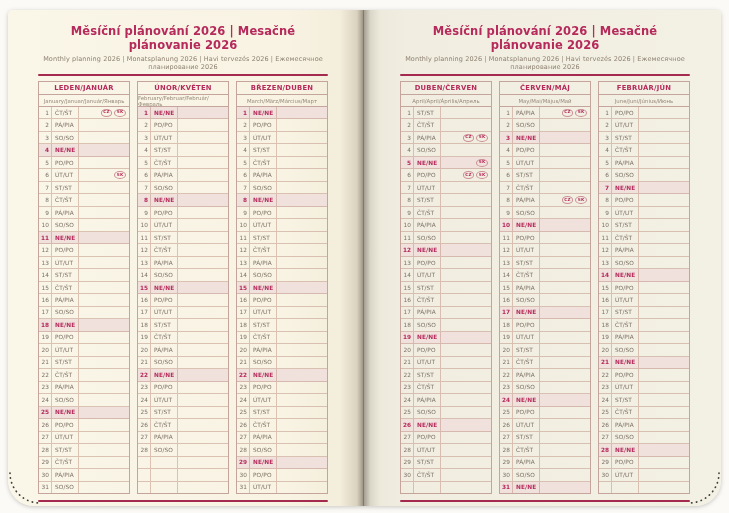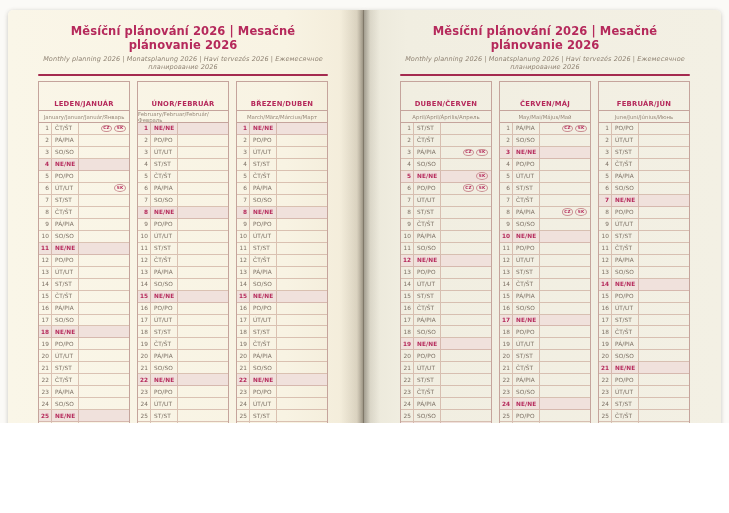--- a/index.html
+++ b/index.html
@@ -1,43 +1,43 @@
 <!DOCTYPE html>
 <html><head>
 <meta charset="utf-8">
 <style>
   * { margin:0; padding:0; box-sizing:border-box; }
   html,body { background:#ffffff; }
   body { font-family:"DejaVu Sans", sans-serif; }
-  .canvas { position:relative; width:729px; height:423px; background:#fbfaf7; overflow:hidden; }
+  .canvas { position:relative; width:729px; height:513px; background:#fbfaf7; overflow:hidden; }
 
   .page { position:absolute; top:10px; height:496px; box-shadow:0 1px 4px rgba(70,62,48,.28); }
   .page.left  { left:8px;  width:356px; border-radius:5px 0 0 26px;
                 background:linear-gradient(to right,#faf6e8 0%,#f8f3e3 78%,#f2ebd8 100%); }
   .page.right { left:364px; width:357px; border-radius:0 5px 26px 0;
                 background:linear-gradient(to right,#ebe8da 0%,#f1eee1 12%,#f3f0e4 100%); }
   .page.left::after  { content:""; position:absolute; top:0; right:0; width:24px; height:100%; pointer-events:none;
                 background:linear-gradient(to right, rgba(90,78,58,0) 0%, rgba(90,78,58,.16) 70%, rgba(55,46,34,.45) 100%); }
   .page.right::before{ content:""; position:absolute; top:0; left:0; width:16px; height:100%; pointer-events:none;
                 background:linear-gradient(to right, rgba(55,46,34,.40) 0%, rgba(90,78,58,.12) 40%, rgba(90,78,58,0) 100%); }
   .spine-line { position:absolute; left:363px; top:10px; width:2px; height:496px; background:#746c5d; opacity:.55; }
 
   .content { position:absolute; top:0; bottom:0; }
   .page.left  .content { left:30px; right:36px; }
   .page.right .content { left:36px; right:31px; }
 
   .page-head { padding-top:14px; text-align:center; }
   .title    { font-size:11.5px; font-weight:bold; color:#b5295b; letter-spacing:.1px; }
-  .subtitle { font-size:6.5px; color:#8d8071; margin-top:2.5px; letter-spacing:.1px;font-style:italic; }
+  .subtitle { font-size:6.5px; color:#8d8071; margin-top:2.5px; letter-spacing:.1px; }
   .rule     { height:2px; background:#a42a4f; margin-top:3.5px; border-radius:1px; }
 
   .months { display:flex; gap:7px; margin-top:5px; height:413px; }
   .month  { flex:1; border:1px solid #c5a49c; display:flex; flex-direction:column; overflow:hidden; }
   .m-name  { height:13px; display:flex; align-items:center; justify-content:center;
-             font-size:6.8px; font-weight:bold; color:#b5295b; letter-spacing:.25px; border-bottom:1px solid #c5a49c;margin-top:16px; }
+             font-size:6.8px; font-weight:bold; color:#b5295b; letter-spacing:.25px; border-bottom:1px solid #c5a49c; }
   .m-langs { height:12px; display:flex; align-items:center; justify-content:center;
              font-size:5.4px; color:#97897a; border-bottom:1px solid #c5a49c; }
   .m-body  { flex:1; display:flex; flex-direction:column; }
 
   .day-row { flex:1; display:flex; align-items:stretch; border-bottom:1px solid rgba(193,152,136,.55); }
   .day-row:last-child { border-bottom:none; }
   .cell-num  { width:13px; border-right:1px solid rgba(193,152,136,.55); display:flex; align-items:center;
                justify-content:flex-end; padding-right:2px; font-size:5.8px; color:#7c7064; }
   .cell-day  { width:27px; border-right:1px solid rgba(193,152,136,.55); display:flex; align-items:center;
                padding-left:3px; font-size:5.8px; color:#7c7064; letter-spacing:.1px; }
@@ -258,21 +258,21 @@
 
   <div class="day-row">
     <div class="cell-num">31</div>
     <div class="cell-day">SO/SO</div>
     <div class="cell-notes"></div>
   </div>
 </div>
   </div>
 
   <div class="month">
-    <div class="m-name">ÚNOR/FEBRUÁR</div>
+    <div class="m-name">ÚNOR/KVĚTEN</div>
     <div class="m-langs">February/Februar/Február/Февраль</div>
     <div class="m-body">
   <div class="day-row sunday">
     <div class="cell-num">1</div>
     <div class="cell-day">NE/NE</div>
     <div class="cell-notes"></div>
   </div>
 
   <div class="day-row">
     <div class="cell-num">2</div>

